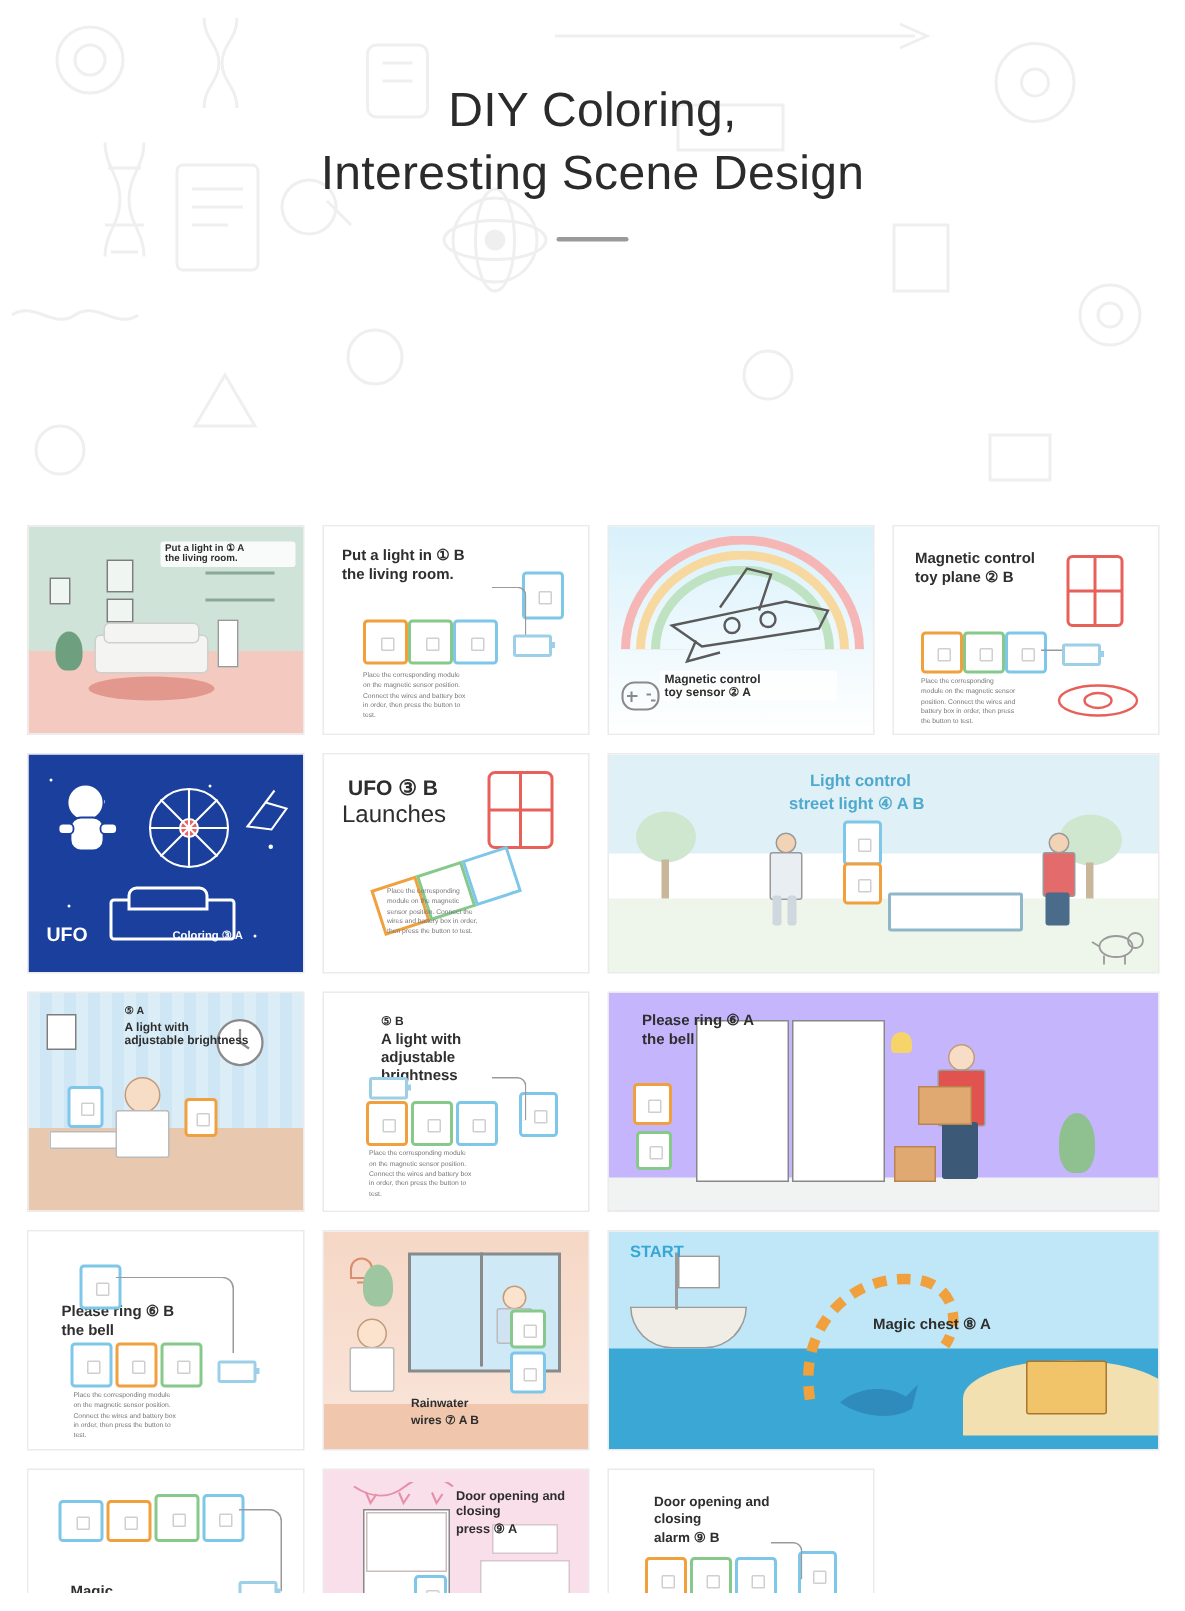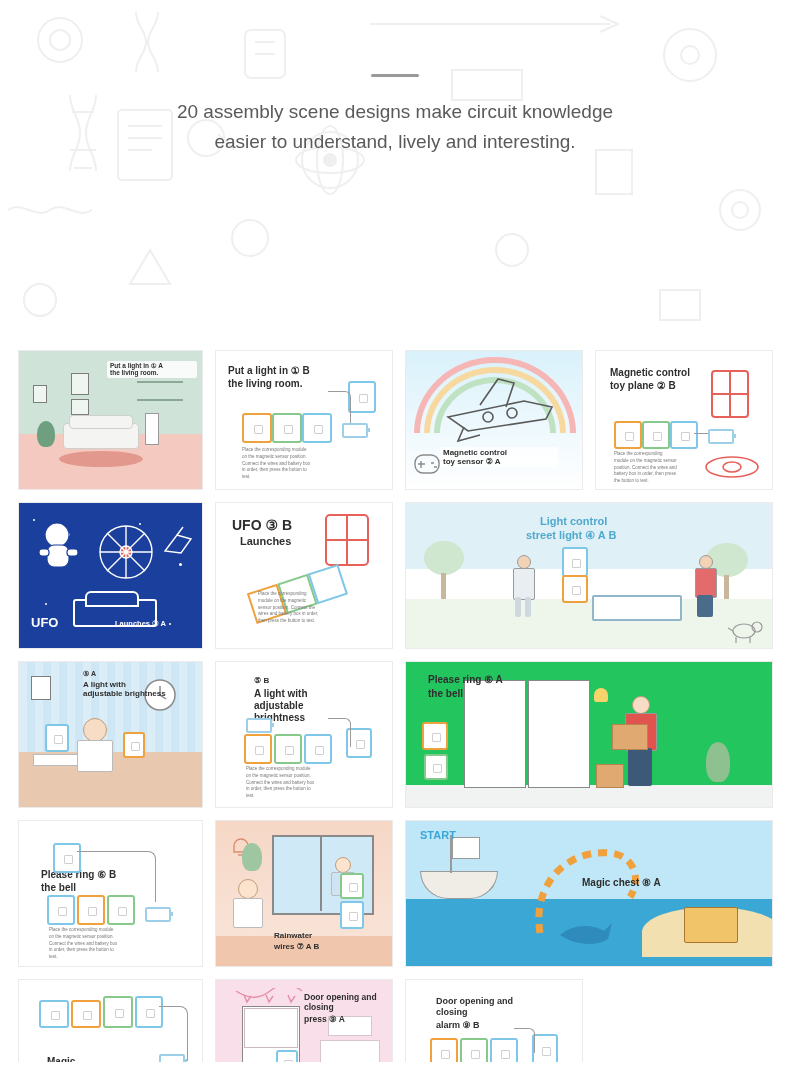--- a/index.html
+++ b/index.html
@@ -85,21 +85,21 @@
 
   .battery{position:absolute;width:22px;height:11px;border:2px solid #9ecfe8;border-radius:2px;background:#fff;}
   .battery:after{content:"";position:absolute;right:-4px;top:3px;width:3px;height:4px;background:#9ecfe8;}
 
   
   .room-living{background:linear-gradient(#cfe3d8 0 60%,#f3c9c0 60% 100%);}
   .room-ufo{background:#1b3f9c;}
   .room-sky{background:linear-gradient(#d9f1fb,#ffffff);}
   .room-street{background:#ffffff;}
   .room-desk{background:linear-gradient(#dbeef8 0 62%,#e8c9b0 62% 100%);}
-  .room-door{background:#22c55e;}
+  .room-door{background:#c4b5fd;}
   .room-window{background:linear-gradient(#f6d7c6,#f9e6da);}
   .room-pirate{background:linear-gradient(#bfe7f7 0 55%,#4fb4dd 55% 100%);}
   .room-pink{background:#f9dfe9;}
 
   .wall-shelf{position:absolute;background:#8aa79a;}
   .sofa{position:absolute;background:#f4f4f2;border:1px solid #cfcfcf;border-radius:4px;}
   .frame{position:absolute;border:1px solid #7d7d7d;background:#ffffffaa;}
   .plant{position:absolute;background:#6ea07f;border-radius:50% 50% 40% 40%;}
   .rug{position:absolute;background:#e9a79c;border-radius:50%;}
   .lamp{position:absolute;background:#fff;border:1px solid #9a9a9a;}
@@ -162,25 +162,25 @@
       <path d="M596 150h36v44h-36z"></path>
       <circle cx="512" cy="250" r="16"></circle>
       <path d="M150 250l20 34h-40z"></path>
       <circle cx="40" cy="300" r="16"></circle>
       <path d="M660 290h40v30h-40z"></path>
     </g>
   </svg>
 </div>
 
 <div class="header">
+  <div class="title">
+    <span class="line">DIY Coloring,</span>
+    <span class="line">Interesting Scene Design</span>
+  </div>
   <div class="divider"></div>
-  <div class="subtitle">
-    <div>20 assembly scene designs make circuit knowledge</div>
-    <div>easier to understand, lively and interesting.</div>
-  </div>
 </div>
 
 <div class="grid">
 
   <div class="card h1">
     <div class="scene room-living">
       <div class="wall-shelf" style="left:118px;top:30px;width:46px;height:2px;"></div>
       <div class="wall-shelf" style="left:118px;top:48px;width:46px;height:2px;"></div>
       <div class="frame" style="left:52px;top:22px;width:16px;height:20px;"></div>
       <div class="frame" style="left:52px;top:48px;width:16px;height:14px;"></div>
@@ -292,28 +292,28 @@
       </svg>
       <svg style="position:absolute;left:140px;top:18px;" width="40" height="40" viewBox="0 0 40 40">
         <g fill="none" stroke="#ffffff" stroke-width="1.4">
             <path d="M6 30l12-16 14 4-10 14z"></path>
             <path d="M18 14l6-8"></path>
           </g>
       </svg>
       <div style="position:absolute;left:54px;top:96px;width:80px;height:24px;border:2px solid #fff;border-radius:3px;"></div>
       <div style="position:absolute;left:66px;top:88px;width:50px;height:12px;border:2px solid #fff;border-radius:6px 6px 0 0;background:#1b3f9c;"></div>
       <div style="position:absolute;left:12px;top:112px;font-size:13px;font-weight:700;color:#fff;">UFO</div>
-      <div style="position:absolute;left:96px;top:116px;font-size:7.5px;font-weight:700;color:#fff;">Launches ③ A</div>
+      <div style="position:absolute;left:96px;top:116px;font-size:7.5px;font-weight:700;color:#fff;">Coloring ③ A</div>
     </div>
   </div>
 
   <div class="card h2">
     <div class="scene diagram">
       <div style="position:absolute;left:16px;top:14px;font-size:14px;font-weight:700;color:#2e2e2e;">UFO ③ B</div>
-      <div style="position:absolute;left:24px;top:32px;font-size:11px;font-weight:700;color:#2e2e2e;">Launches</div>
+      <div style="position:absolute;left:12px;top:32px;font-size:16px;font-weight:400;color:#2e2e2e;">Launches</div>
       <svg style="position:absolute;left:92px;top:6px;" width="80" height="64" viewBox="0 0 80 64">
         <g fill="none" stroke="#e8605a" stroke-width="2">
           <rect x="18" y="6" width="42" height="50" rx="4"></rect>
           <path d="M39 6v50M18 31h42"></path>
         </g>
       </svg>
       <svg style="position:absolute;left:22px;top:56px;" width="120" height="80" viewBox="0 0 120 80">
         <g fill="none" stroke="#f0a03c" stroke-width="2" transform="rotate(-18 60 40)">
           <rect x="14" y="20" width="30" height="30"></rect>
           <rect x="46" y="20" width="30" height="30" stroke="#86c98a"></rect>

